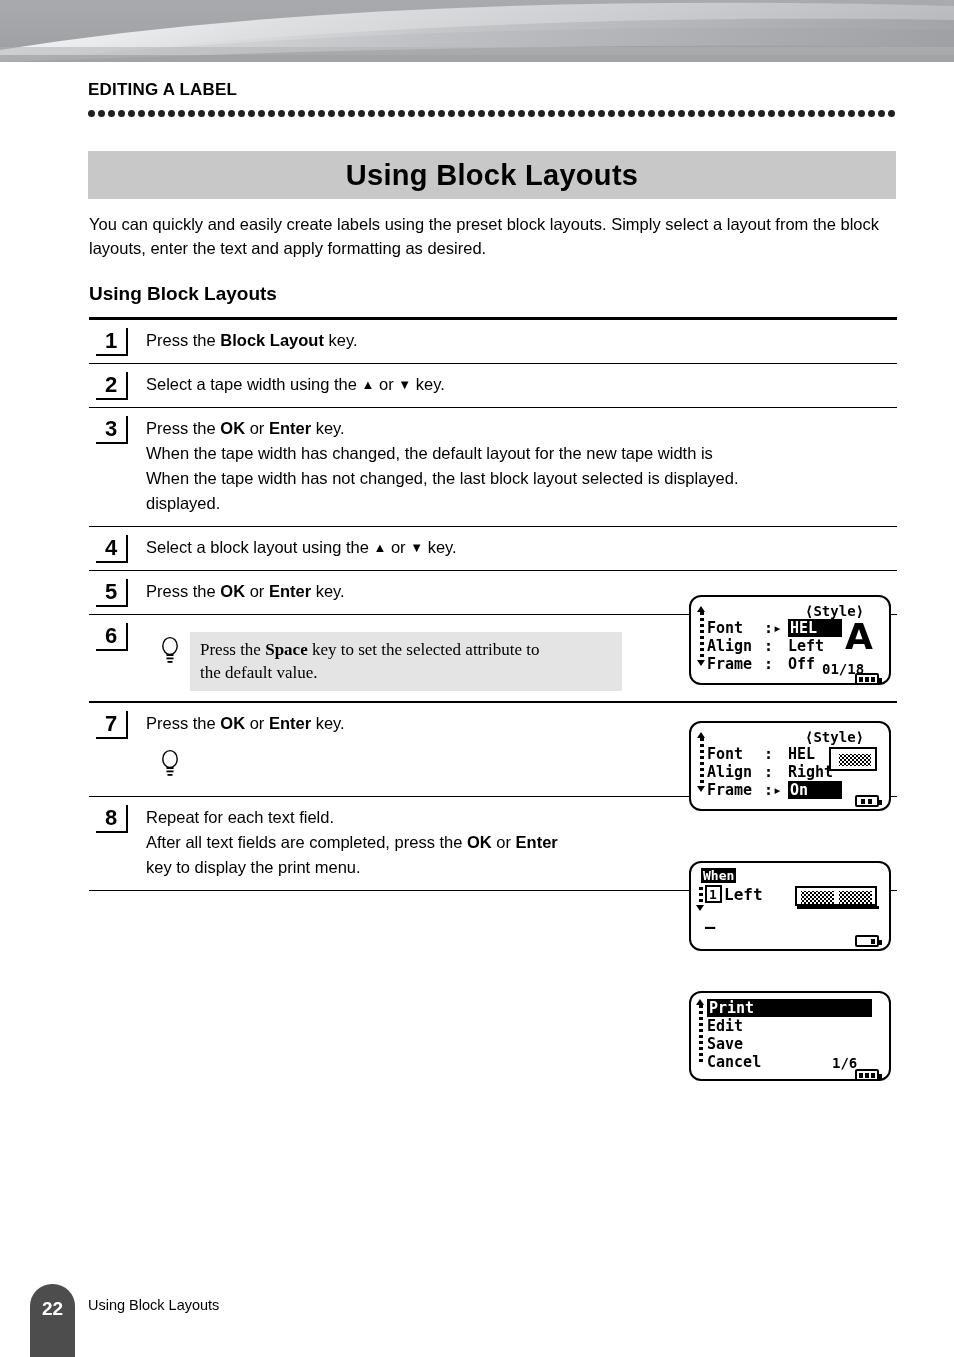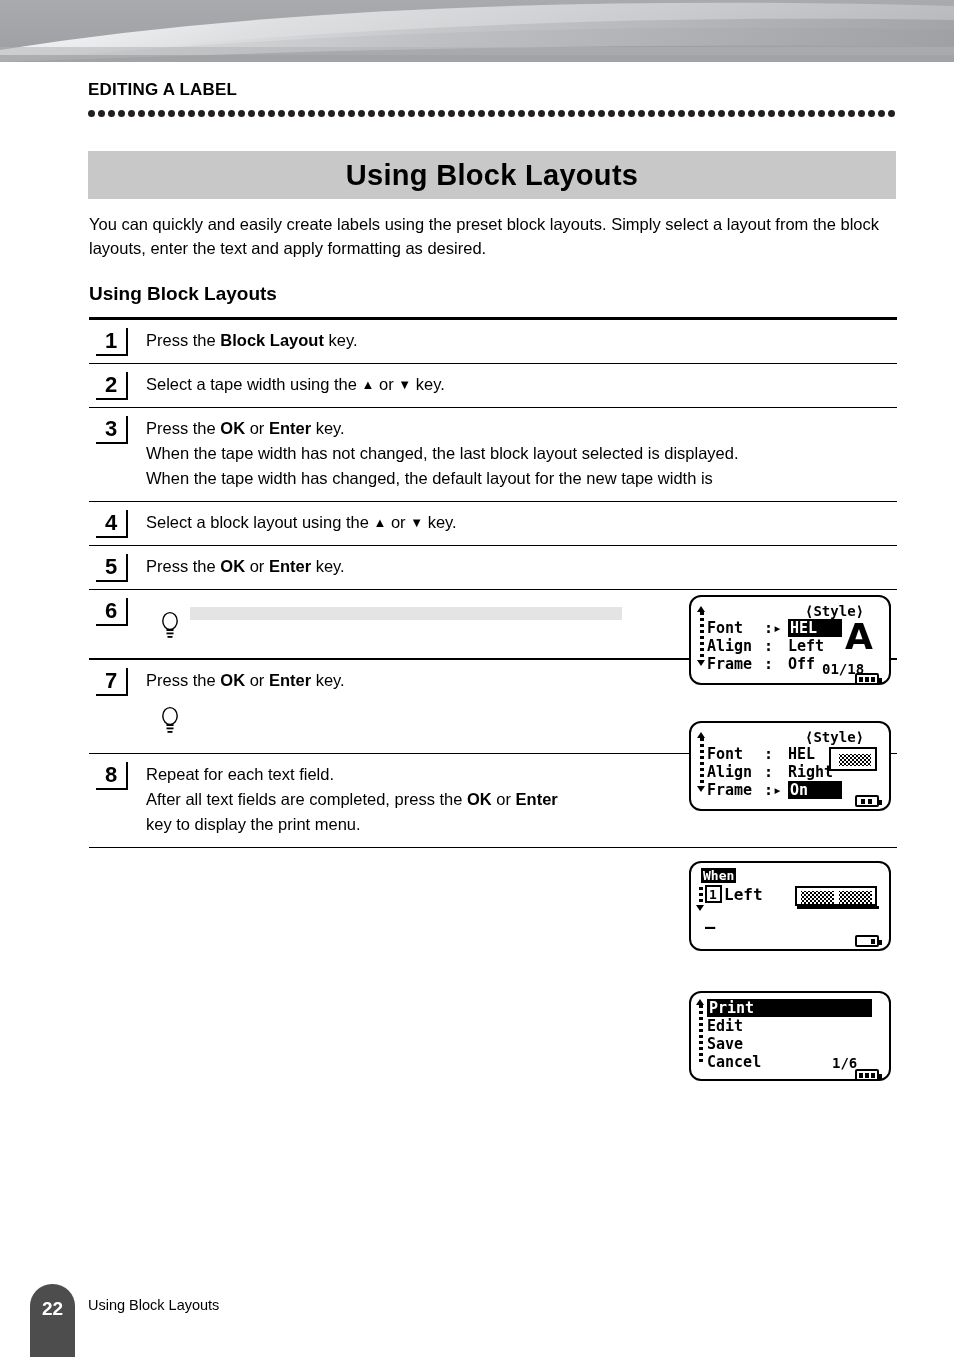--- a/index.html
+++ b/index.html
@@ -298,22 +298,23 @@
       <div class="step-num">2</div>
       <div class="step-body">
         <div><span>Select a tape width using the </span><span class="arr">▲</span><span> or </span><span class="arr">▼</span><span> key.</span></div>
       </div>
     </div>
     <div class="rule-thin"></div>
     <div class="step">
       <div class="step-num">3</div>
       <div class="step-body">
         <div><span>Press the </span><b>OK</b><span> or </span><b>Enter</b><span> key.</span></div>
+        <div><span>When the tape width has changed, the default layout for the new tape width is</span></div>
         <div><span>When the tape width has not changed, the last block layout selected is displayed.</span></div>
-        <div><span>When the tape width has changed, the default layout for the new tape width is</span></div>
+        <div><span>displayed.</span></div>
       </div>
     </div>
     <div class="rule-thin"></div>
     <div class="step">
       <div class="step-num">4</div>
       <div class="step-body">
         <div><span>Select a block layout using the </span><span class="arr">▲</span><span> or </span><span class="arr">▼</span><span> key.</span></div>
       </div>
     </div>
     <div class="rule-thin"></div>
@@ -328,20 +329,22 @@
       <div class="step-num">6</div>
       <div class="step-body">
         <div class="tip">
           <div class="tip-bulb"><svg width="20" height="30" viewBox="0 0 20 30">
               <ellipse cx="10" cy="10" rx="7.2" ry="8.4" fill="#fff" stroke="#000" stroke-width="1.4"></ellipse>
               <rect x="6.5" y="18" width="7" height="2" fill="#000"></rect>
               <rect x="6.5" y="21.5" width="7" height="1.8" fill="#000"></rect>
               <rect x="7.5" y="25" width="5" height="1.8" fill="#000"></rect>
             </svg></div>
           <div class="tip-text">
+            <div><span>Press the </span><b>Space</b><span> key to set the selected attribute to</span></div>
+            <div><span>the default value.</span></div>
           </div>
         </div>
       </div>
     </div>
     <div class="rule-thin"></div>
     <div class="step">
       <div class="step-num">7</div>
       <div class="step-body">
         <div><span>Press the </span><b>OK</b><span> or </span><b>Enter</b><span> key.</span></div>
         <div class="tip">

